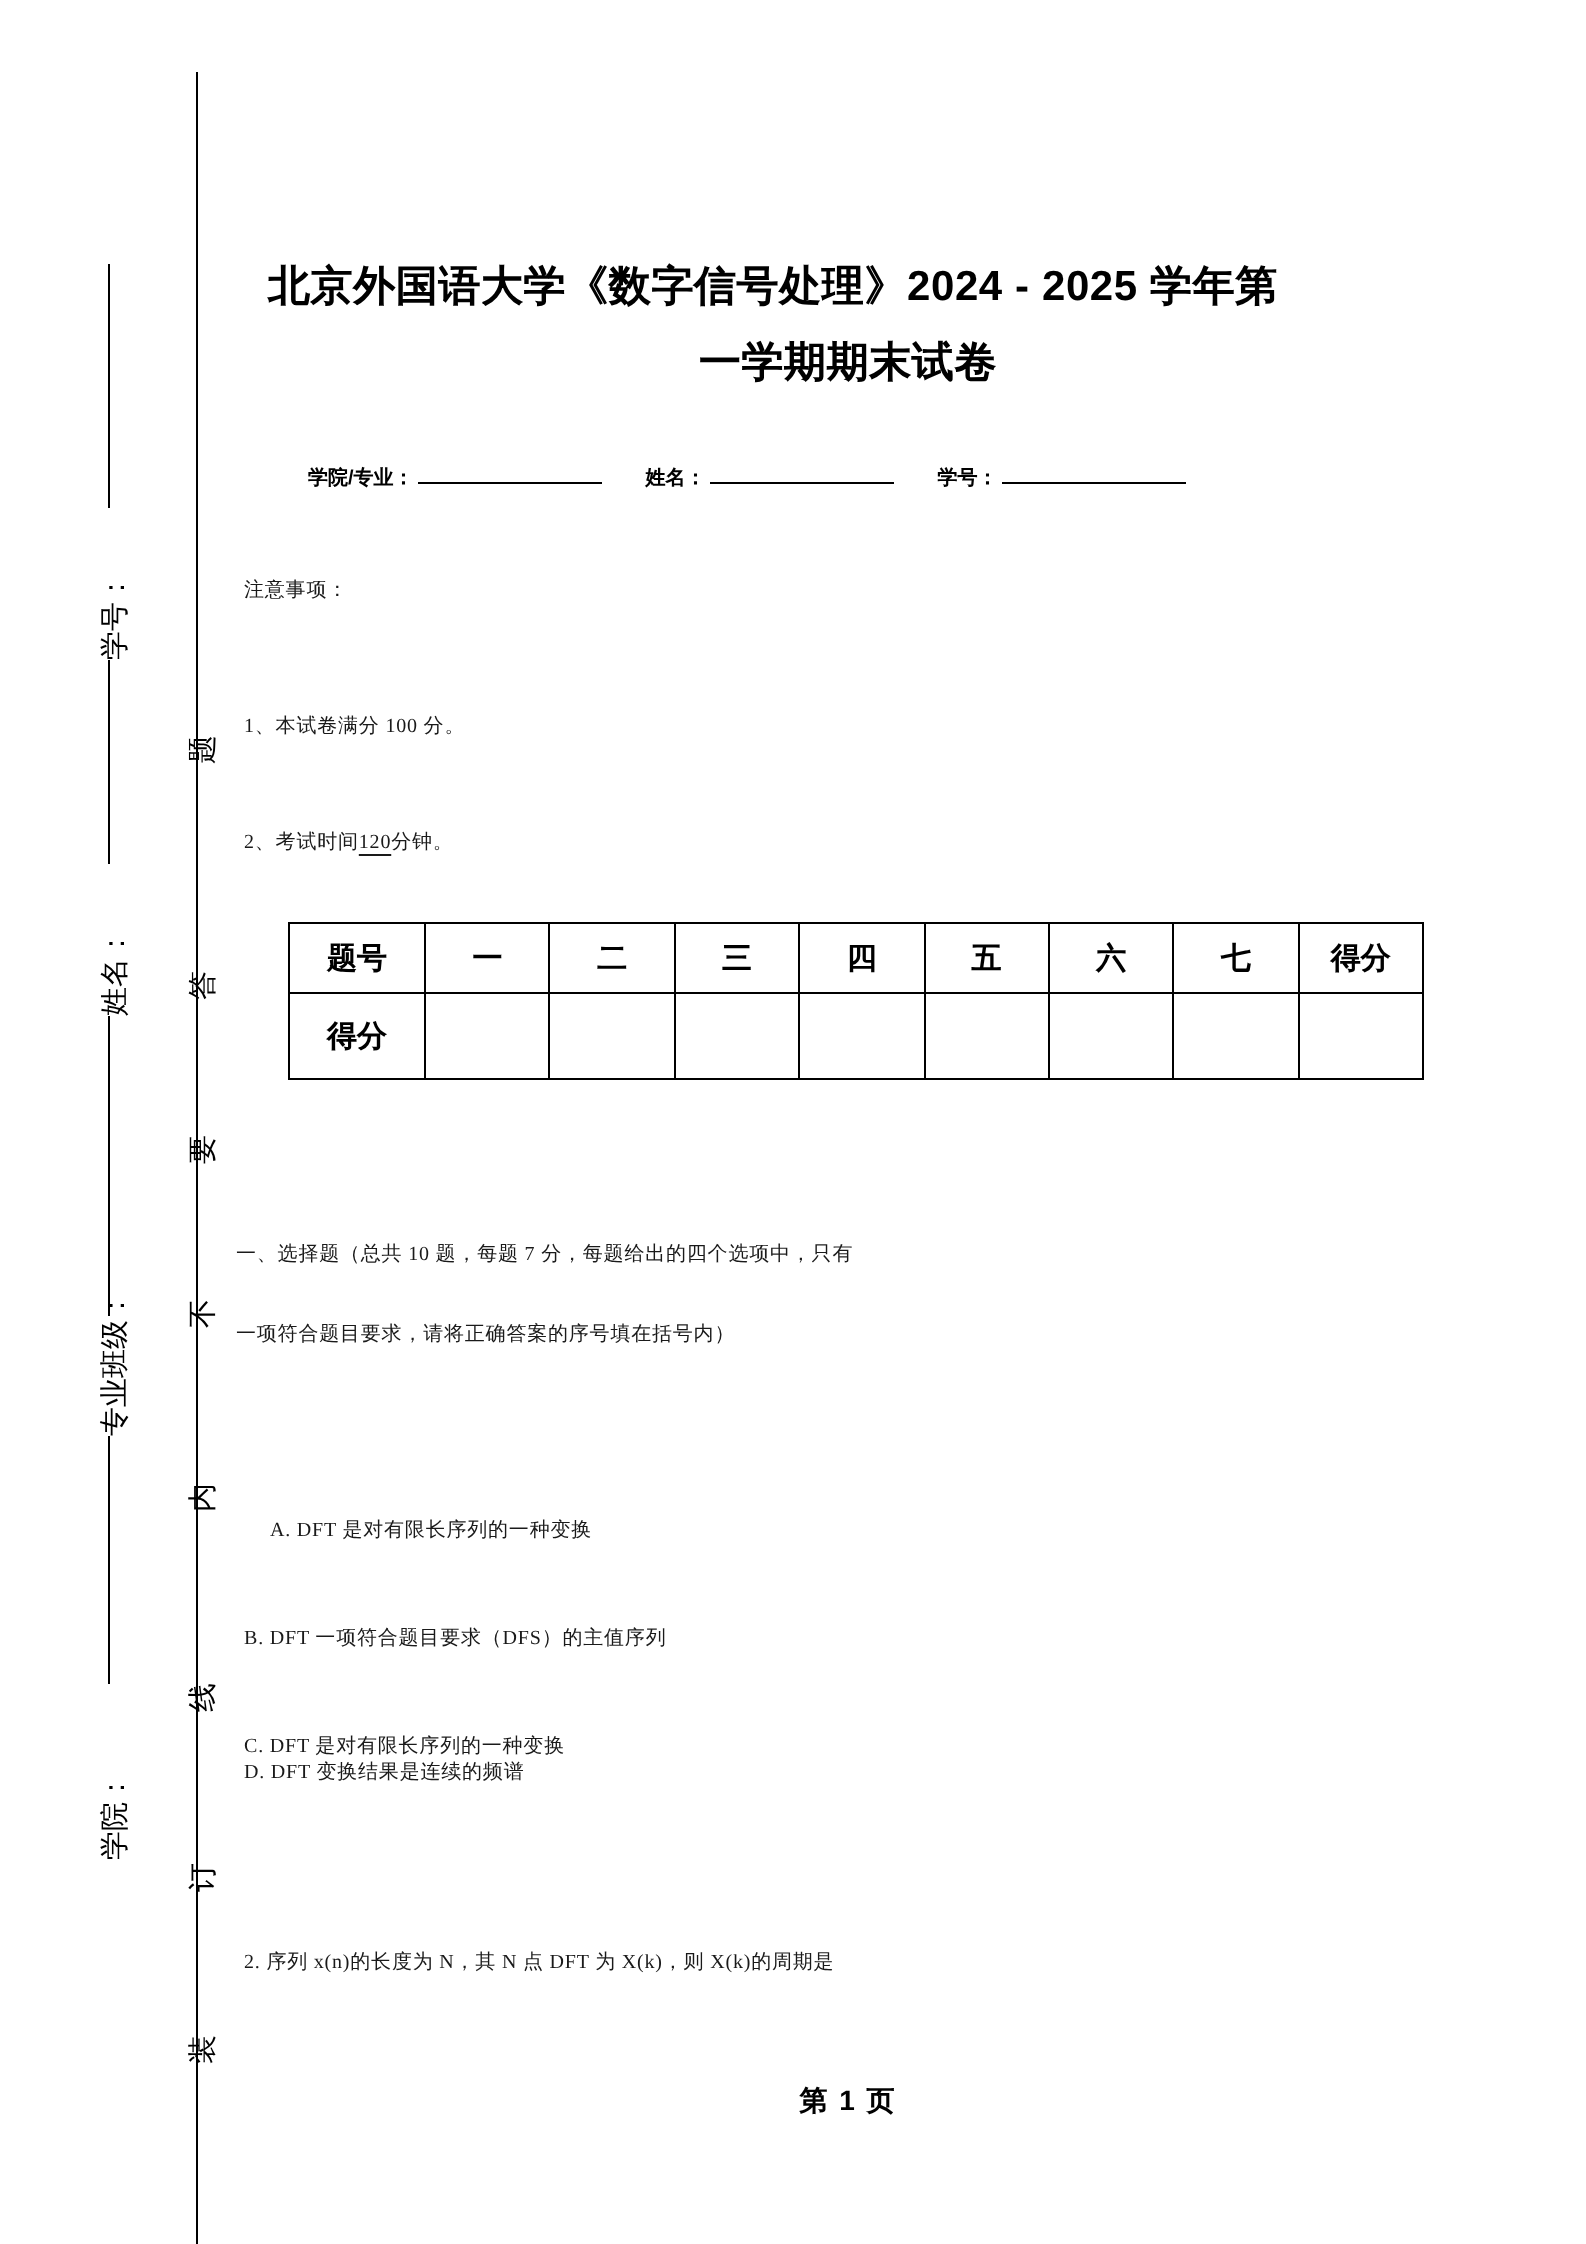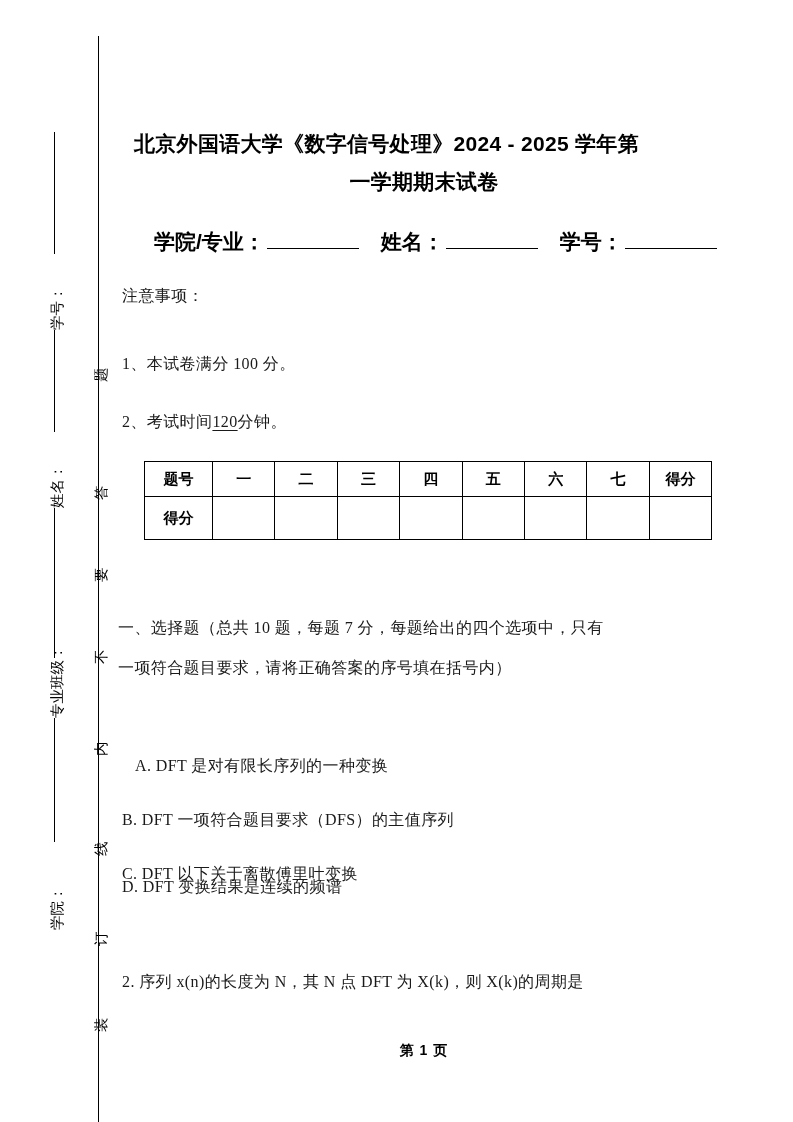--- a/index.html
+++ b/index.html
@@ -91,36 +91,36 @@
   .title-line-1 { text-align: left; padding-left: 8px; }
   .title-line-2 { text-align: center; }
 
   #info-row {
     position: absolute;
     left: 36px;
     top: 228px;
     width: 570px;
     font-family: "Liberation Sans", "DejaVu Sans", sans-serif;
     font-weight: bold;
-    font-size: 21px;
+    font-size: 10px;
     white-space: nowrap;
   }
   #info-row .field { display: inline-block; }
   #info-row .blank {
     display: inline-block;
     width: 92px;
     border-bottom: 1.6px solid #000;
     height: 13px;
     margin: 0 6px 0 2px;
   }
   #info-row .blank-gap { display: inline-block; width: 16px; }
 
   .body-text {
     position: absolute;
-    font-size: 16px;
+    font-size: 10px;
     line-height: 28px;
     letter-spacing: 0.4px;
     color: #1a1a1a;
   }
 
   #notice-title { left: 4px; top: 282px; }
   #notice-1     { left: 4px; top: 350px; }
   #notice-2     { left: 4px; top: 408px; }
   .u-line {
     text-decoration: underline;
@@ -259,20 +259,20 @@
     </table>
 
     <div class="body-text" id="q-section-head">
       <span class="ln">一、选择题（总共 10 题，每题 7 分，每题给出的四个选项中，只有</span>
       <span class="ln">一项符合题目要求，请将正确答案的序号填在括号内）</span>
     </div>
 
 
     <div class="body-text" id="q1-opt-a">A. DFT 是对有限长序列的一种变换</div>
     <div class="body-text" id="q1-opt-b">B. DFT 一项符合题目要求（DFS）的主值序列</div>
-    <div class="body-text" id="q1-opt-c">C. DFT 以下关于离散傅里叶变换</div>
+    <div class="body-text" id="q1-opt-c">C. DFT 是对有限长序列的一种变换</div>
     <div class="body-text" id="q1-opt-d">D. DFT 变换结果是连续的频谱</div>
 
     <div class="body-text" id="q2-stem">2. 序列 x(n)的长度为 N，其 N 点 DFT 为 X(k)，则 X(k)的周期是</div>
 
     <div id="page-footer">第 1 页</div>
   </div>
 </div>
 
 </body></html>

